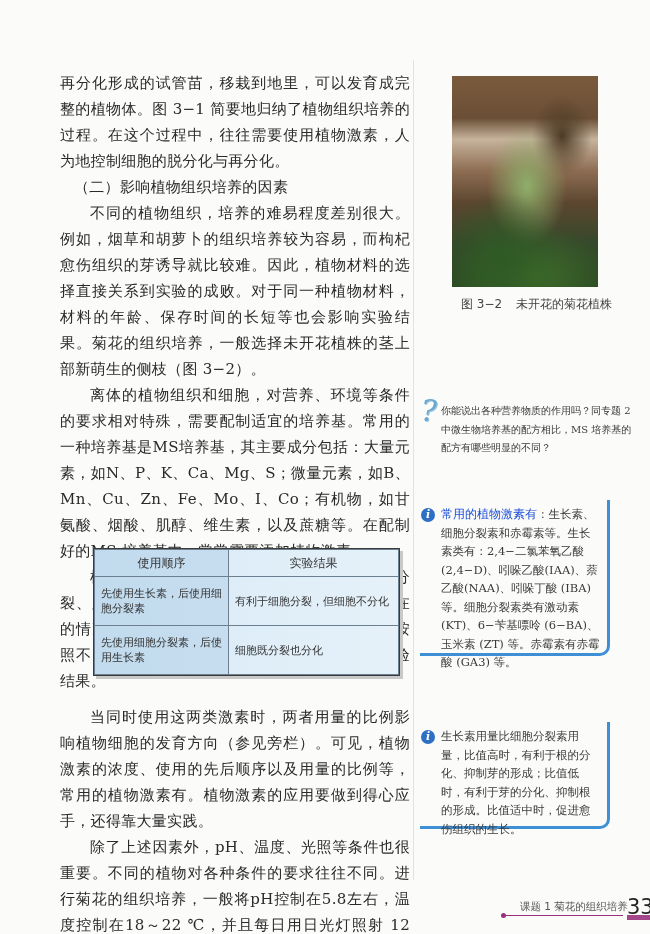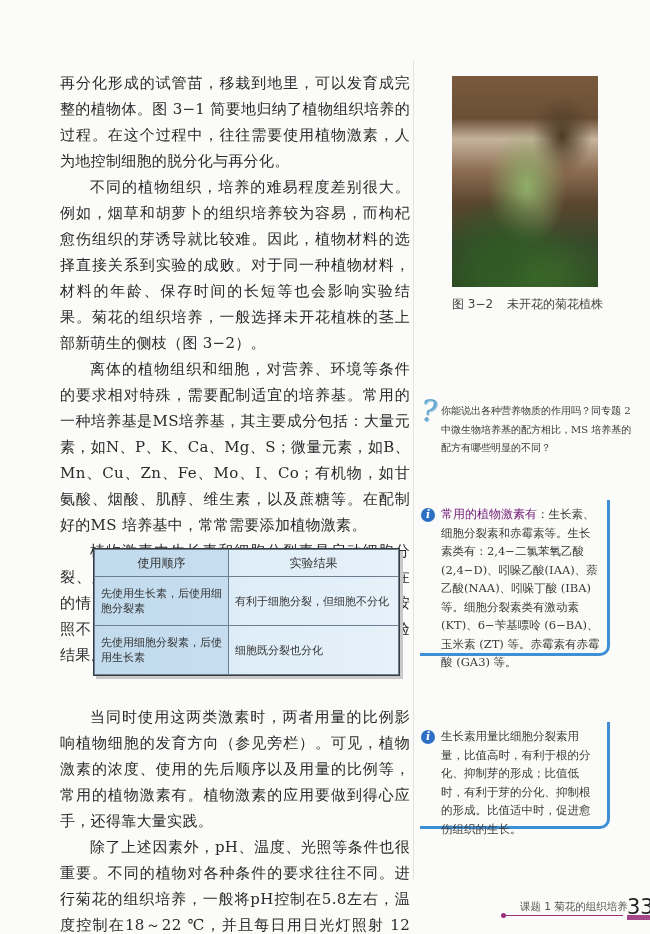--- a/index.html
+++ b/index.html
@@ -48,21 +48,21 @@
       radial-gradient(ellipse 80px 50px at 80px 200px, #3f6e2b 0%, rgba(63,110,43,0) 100%),
       radial-gradient(ellipse 40px 60px at 75px 110px, #8fae6a 0%, rgba(143,174,106,0) 100%),
       radial-gradient(ellipse 30px 40px at 110px 60px, #4c3a24 0%, rgba(76,58,36,0) 100%),
       linear-gradient(180deg, #7a5a3c 0%, #6a4f36 20%, #c7b39d 30%, #8d6d52 45%, #5c4630 60%, #34492a 80%, #2c4a22 100%);
   }
   .fig-caption {
     position: absolute; left: 452px; top: 296px; width: 170px;
     font-size: 12px; color: #444;
     font-family: "DejaVu Sans", "Liberation Sans", sans-serif;
   }
-  .fig-caption .num { margin-right: 10px; }
+  .fig-caption .num { margin-right: 10px; margin-left: 9px; }
   
   .note { position: absolute; font-size: 10px; line-height: 18.5px; color: #3a3a3a; }
   .note-q { left: 441px; top: 402px; width: 200px; }
   .q-icon {
     position: absolute; left: 421px; top: 396px; font-size: 30px; line-height: 30px;
     color: #6aa9cf; font-style: italic; font-family: "DejaVu Serif", serif;
     text-shadow: 1px 1px 0 #9cc7e0;
   }
   .tip-box {
     position: absolute; border: 3px solid #3d8fd6; border-left: none; border-top: none;
@@ -77,21 +77,21 @@
   .i-icon {
     position: absolute; width: 14px; height: 14px; border-radius: 50%;
     background: #2d6fc4; color: #fff; font-size: 11px; line-height: 14px;
     text-align: center; font-style: italic; font-weight: bold;
     font-family: "DejaVu Serif", serif;
   }
   .i1 { left: 421px; top: 508px; }
   .i2 { left: 421px; top: 730px; }
   .tip-text { position: absolute; left: 441px; width: 160px; font-size: 11.5px; line-height: 18.5px; color: #3a3a3a; }
   .tip-text .lead {
-    font-family: Liberation Serif, serif; font-size: 12px; color: #701a75;
+    font-family: Liberation Serif, serif; font-size: 12px; color: #1d4ed8;
   }
   .tt1 { top: 505px; }
   .tt2 { top: 727px; }
   
   .footer-line {
     position: absolute; left: 503px; top: 915px; width: 120px; height: 1px; background: #9b2f7a;
   }
   .footer-dot {
     position: absolute; left: 501px; top: 913px; width: 5px; height: 5px; border-radius: 50%; background: #9b2f7a;
   }
@@ -105,20 +105,21 @@
   .page-num {
     position: absolute; left: 627px; top: 895px; font-size: 21px; color: #222;
     font-family: "DejaVu Sans", "Liberation Sans", sans-serif;
   }
 </style>
 </head>
 <body>
 
 <div class="main">
   <p>再分化形成的试管苗，移栽到地里，可以发育成完整的植物体。图 3−1 简要地归纳了植物组织培养的过程。在这个过程中，往往需要使用植物激素，人为地控制细胞的脱分化与再分化。</p>
+  <h3>（二）影响植物组织培养的因素</h3>
   <p class="indent">不同的植物组织，培养的难易程度差别很大。例如，烟草和胡萝卜的组织培养较为容易，而枸杞愈伤组织的芽诱导就比较难。因此，植物材料的选择直接关系到实验的成败。对于同一种植物材料，材料的年龄、保存时间的长短等也会影响实验结果。菊花的组织培养，一般选择未开花植株的茎上部新萌生的侧枝（图 3−2）。</p>
   <p class="indent">离体的植物组织和细胞，对营养、环境等条件的要求相对特殊，需要配制适宜的培养基。常用的一种培养基是MS培养基，其主要成分包括：大量元素，如N、P、K、Ca、Mg、S；微量元素，如B、Mn、Cu、Zn、Fe、Mo、I、Co；有机物，如甘氨酸、烟酸、肌醇、维生素，以及蔗糖等。在配制好的MS 培养基中，常常需要添加植物激素。</p>
   <p class="indent">植物激素中生长素和细胞分裂素是启动细胞分裂、脱分化和再分化的关键性激素。在生长素存在的情况下，细胞分裂素的作用呈现加强的趋势。按照不同的顺序使用这两类激素，会得到不同的实验结果。</p>
 </div>
 
 <div class="tbl-wrap">
   <table>
     <thead>
       <tr>
         <th>使用顺序</th>

